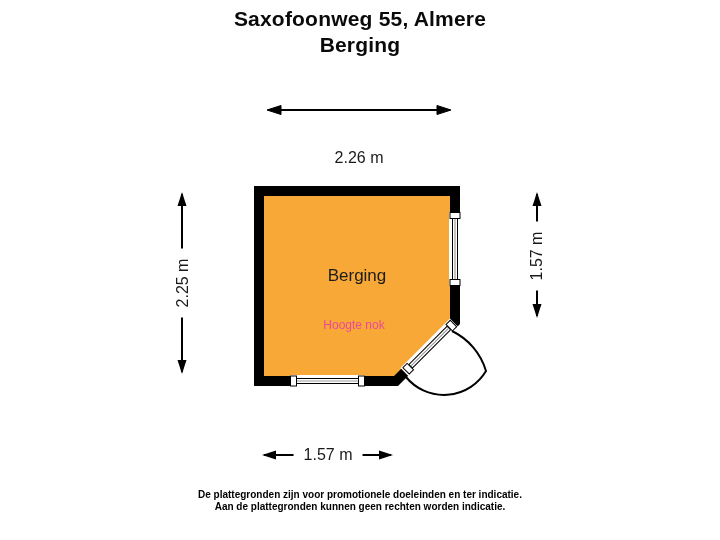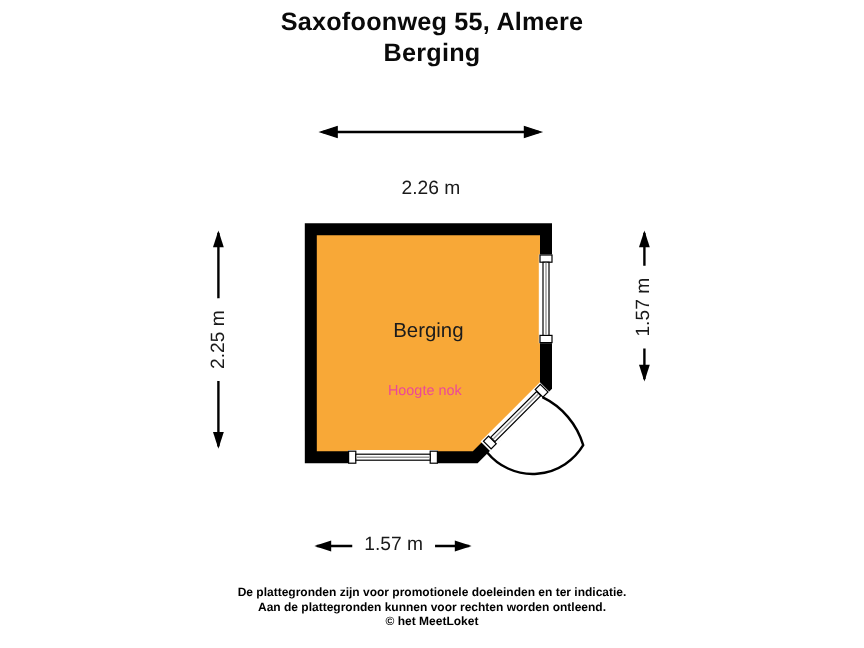--- a/index.html
+++ b/index.html
@@ -103,17 +103,16 @@
   <div class="dim-label vertical" style="left:183px;top:283px;">2.25 m</div>
   <div class="dim-label vertical" style="left:537px;top:256px;">1.57 m</div>
 
   <div class="room-name">Berging</div>
   <div class="room-note">
     <div>Hoogte nok</div>
   </div>
 
   <div class="footer">
     <div>De plattegronden zijn voor promotionele doeleinden en ter indicatie.</div>
-    <div>Aan de plattegronden kunnen voor rechten worden ontleend.</div>
-    <div>© het MeetLoket</div>
+    <div>Aan de plattegronden kunnen geen rechten worden indicatie.</div>
   </div>
 
 </div>
 
 </body></html>

